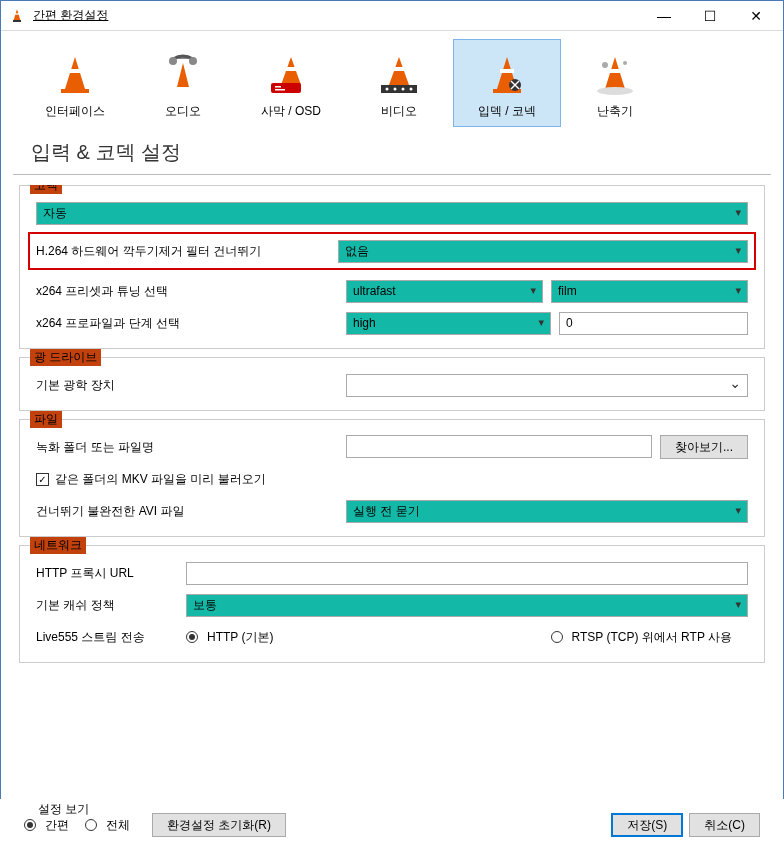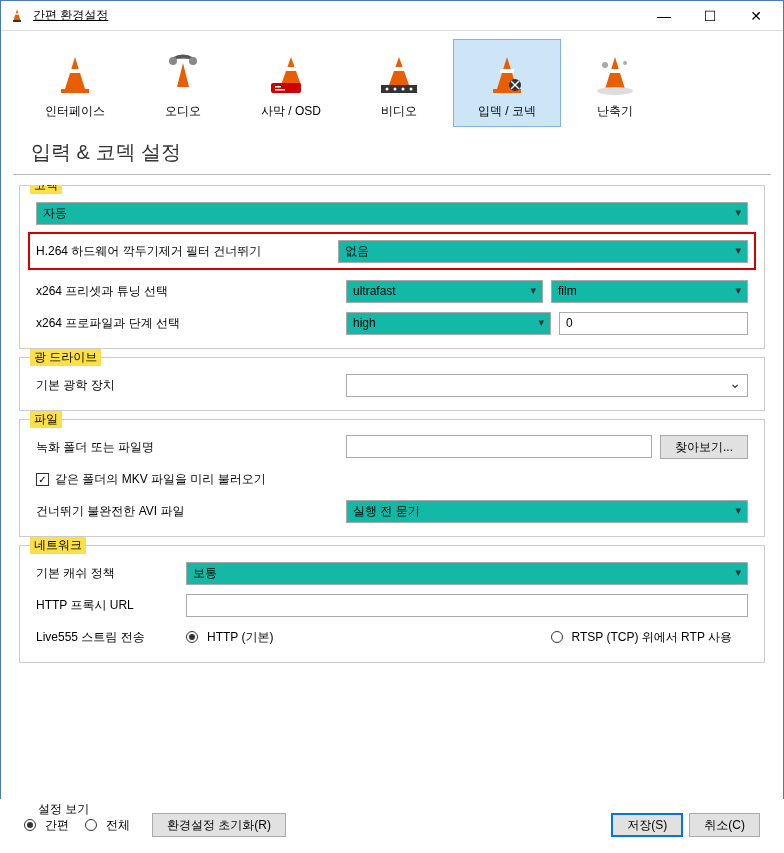--- a/index.html
+++ b/index.html
@@ -73,21 +73,21 @@
 .group {
   border: 1px solid #ccc;
   margin-bottom: 8px;
   padding: 14px 16px 12px 16px;
   position: relative;
 }
 .group-title {
   position: absolute;
   top: -9px;
   left: 10px;
-  background: #fde047;
+  background: #c2410c;
   padding: 0 4px;
   font-size: 12px;
 }
 .row {
   display: flex;
   align-items: center;
   min-height: 26px;
   margin-bottom: 6px;
 }
 .row:last-child { margin-bottom: 0; }
@@ -371,32 +371,32 @@
         <div class="combo flex1">
             <span>실행 전 묻기</span>
           </div>
       </div>
     </div>
   </div>
 
   <div class="group">
     <span class="group-title">네트워크</span>
     <div class="row">
+      <span class="label-narrow">HTTP 프록시 URL</span>
+      <div class="controls">
+        <div class="textbox flex1">
+            <span></span>
+          </div>
+      </div>
+    </div>
+    <div class="row">
       <span class="label-narrow">기본 캐쉬 정책</span>
       <div class="controls">
         <div class="combo flex1">
             <span>보통</span>
-          </div>
-      </div>
-    </div>
-    <div class="row">
-      <span class="label-narrow">HTTP 프록시 URL</span>
-      <div class="controls">
-        <div class="textbox flex1">
-            <span></span>
           </div>
       </div>
     </div>
     <div class="row">
       <span class="label-narrow">Live555 스트림 전송</span>
       <label class="radio">
         <span class="radio-dot checked"></span>
         <span>HTTP (기본)</span>
       </label>
       <span style="flex:1"></span>

